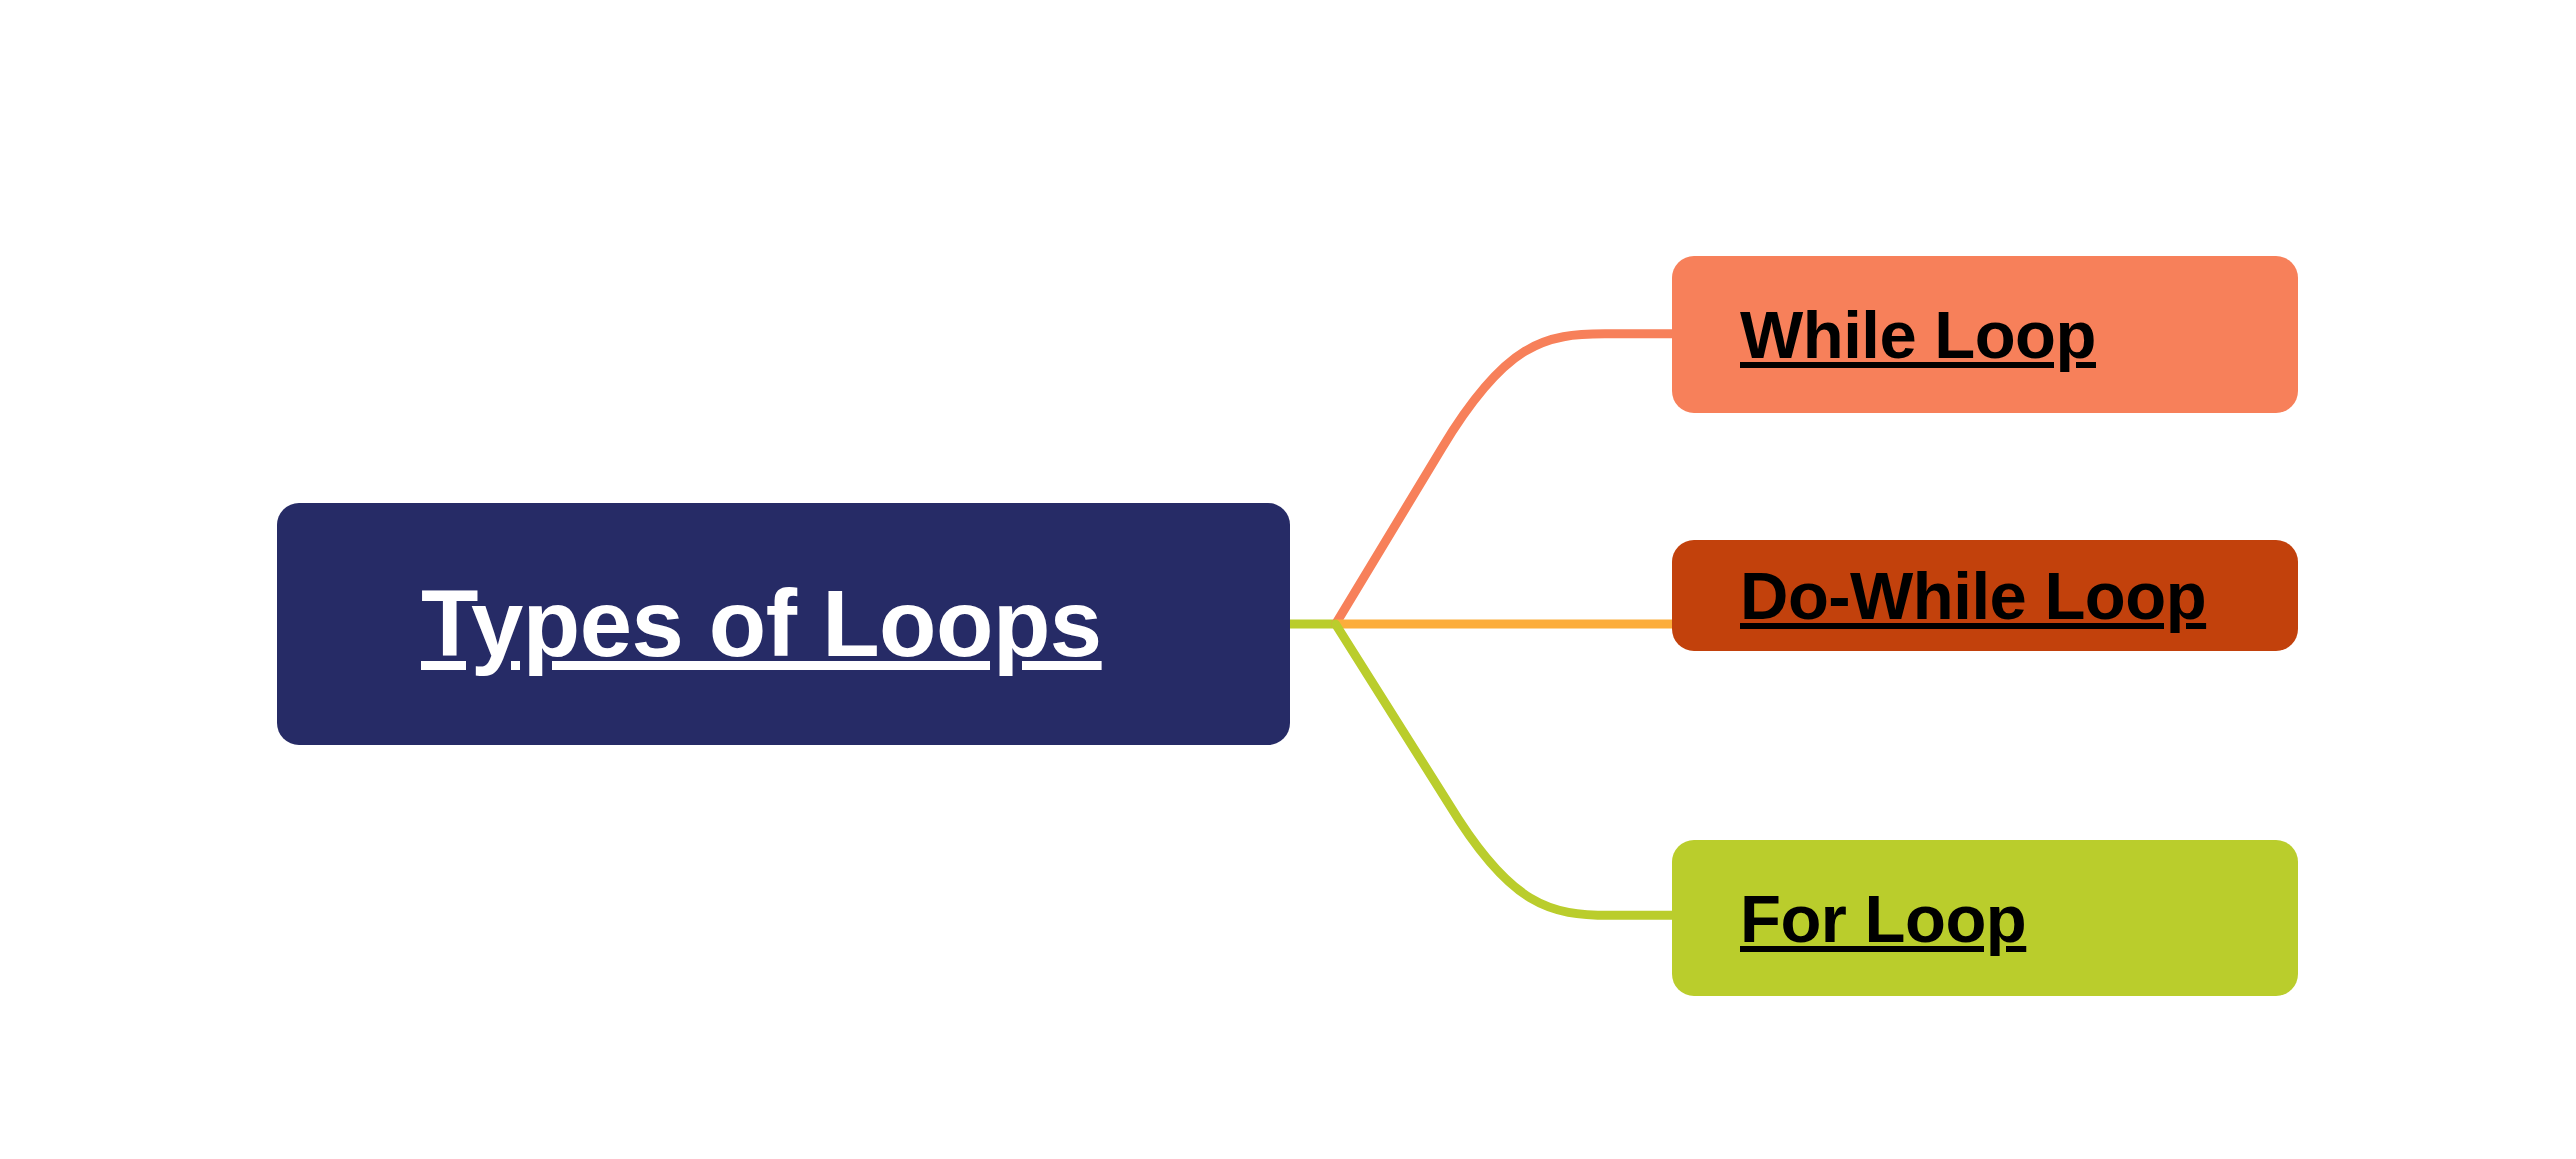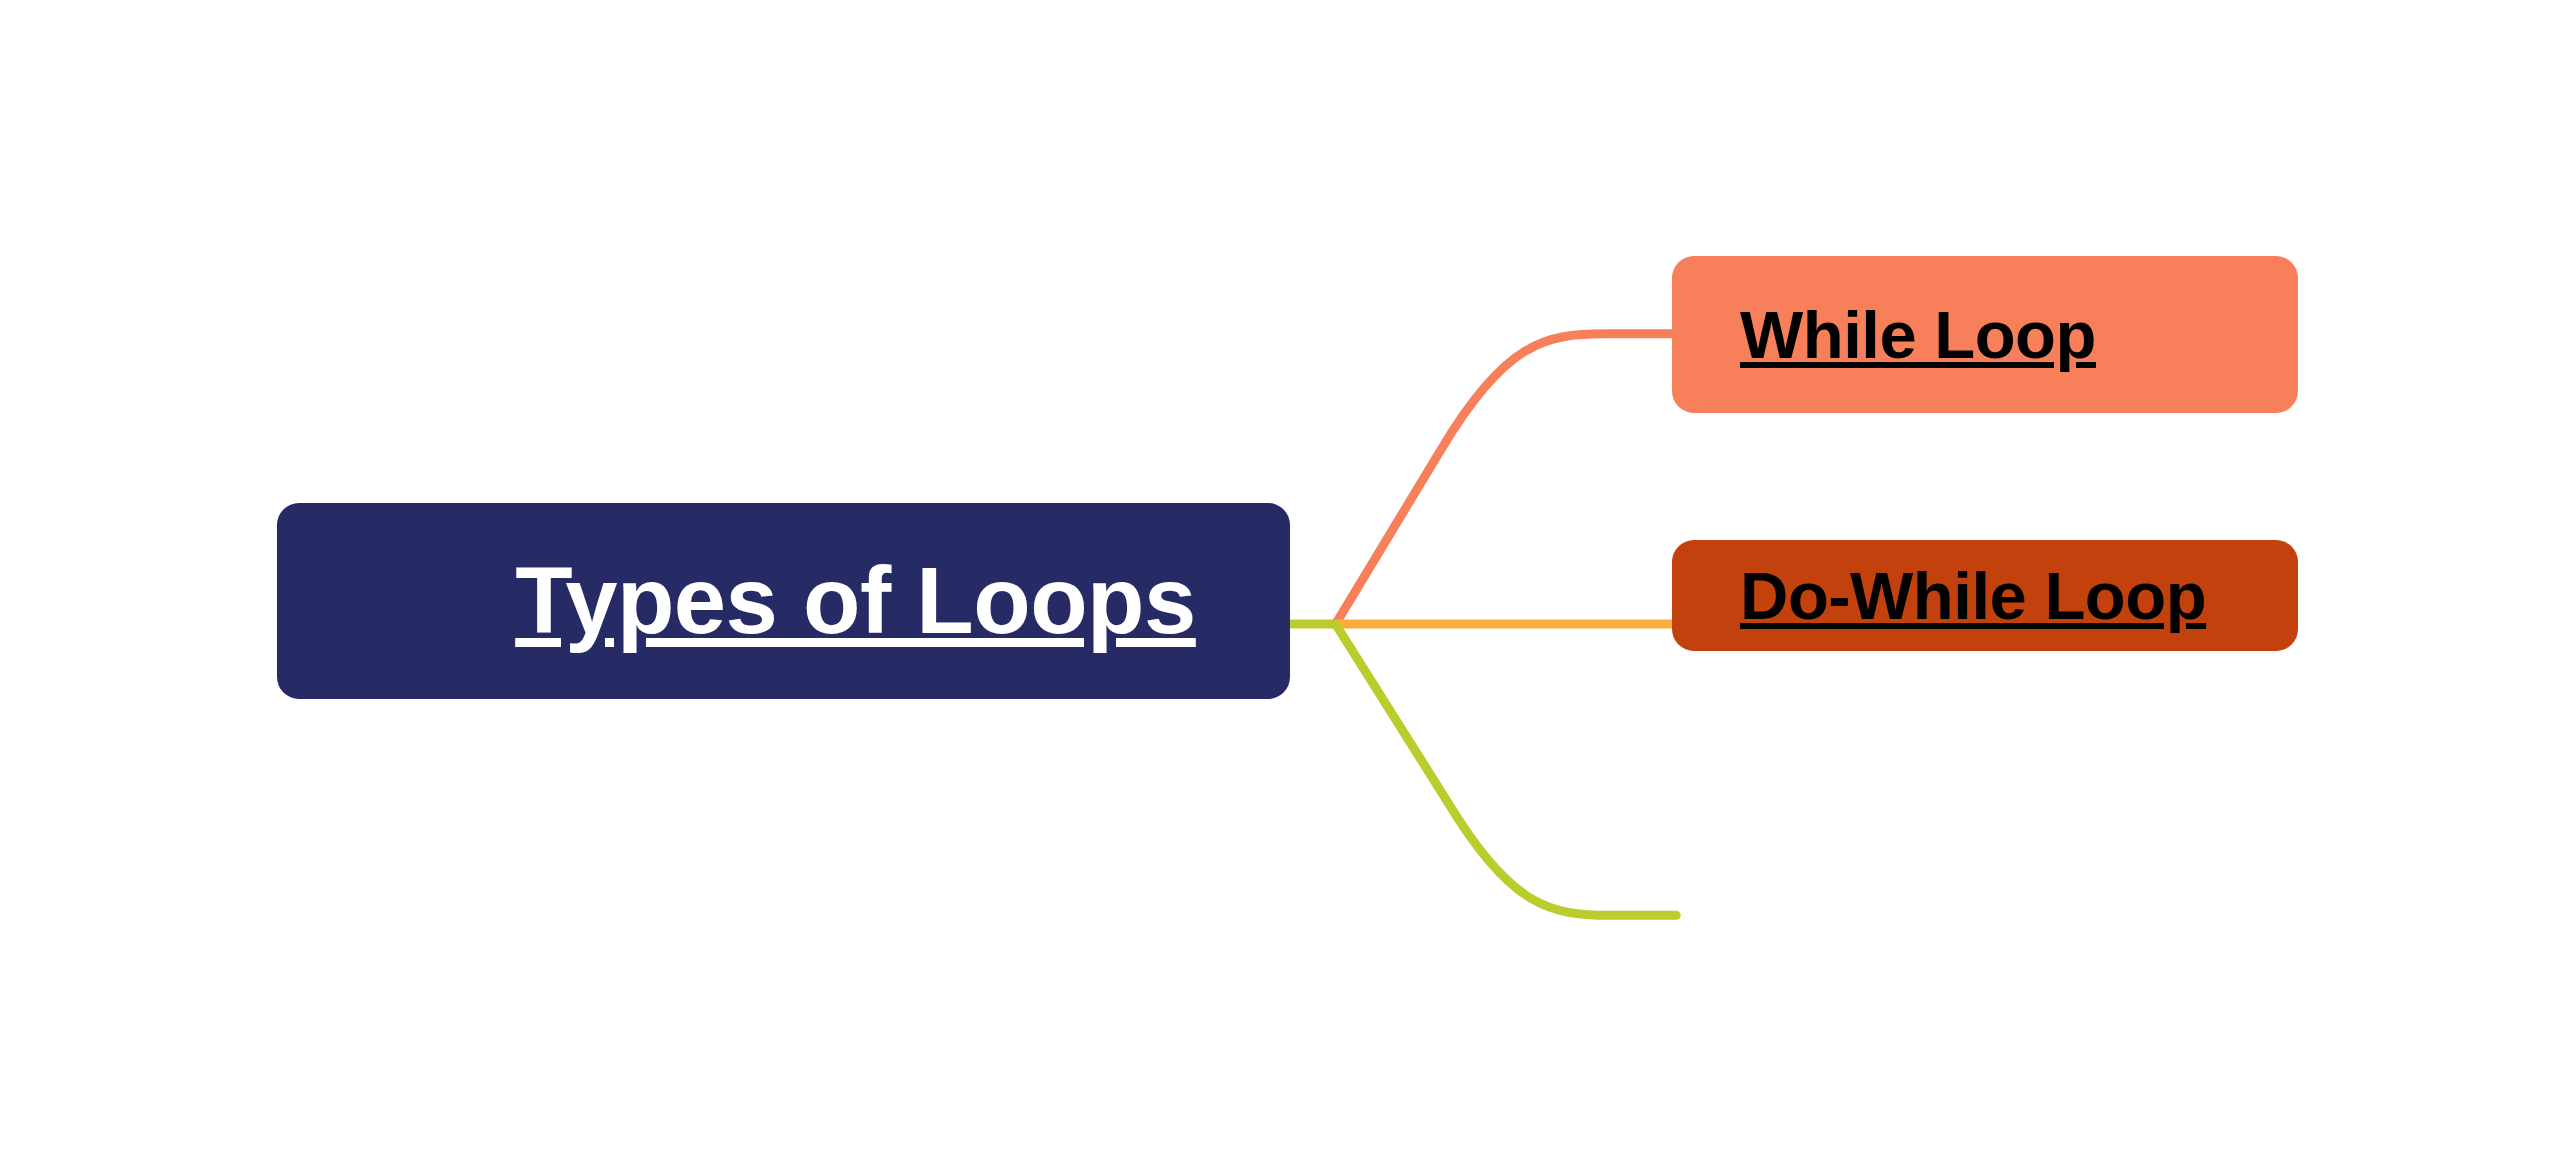--- a/index.html
+++ b/index.html
@@ -37,24 +37,23 @@
     font-weight: bold;
     letter-spacing: -0.5px;
     text-decoration: underline;
   }
 
   
   #root-node {
     left: 277px;
     top: 503px;
     width: 1013px;
-    height: 196px;
+    height: 242px;
     background: #262b66;
     padding-left: 144px;
-    justify-content: center;
   }
   #root-node .node-label {
     color: #ffffff;
     font-size: 94px;
     line-height: 94px;
   }
 
   
   .branch-node {
     left: 1672px;
@@ -103,15 +102,18 @@
   </div>
 
   <div class="node branch-node" id="branch-node-0">
     <span class="node-label">While Loop</span>
   </div>
 
   <div class="node branch-node" id="branch-node-1">
     <span class="node-label">Do-While Loop</span>
   </div>
 
+  <div class="node branch-node" id="branch-node-2">
+    <span class="node-label">For Loop</span>
+  </div>
 
 </div>
 
 
 </body></html>

